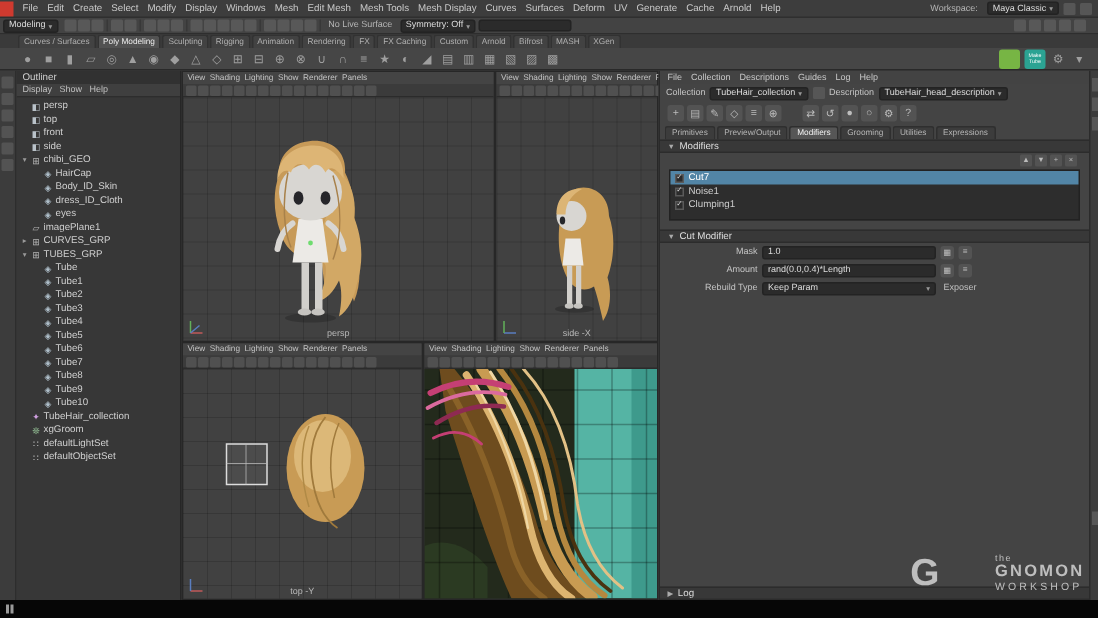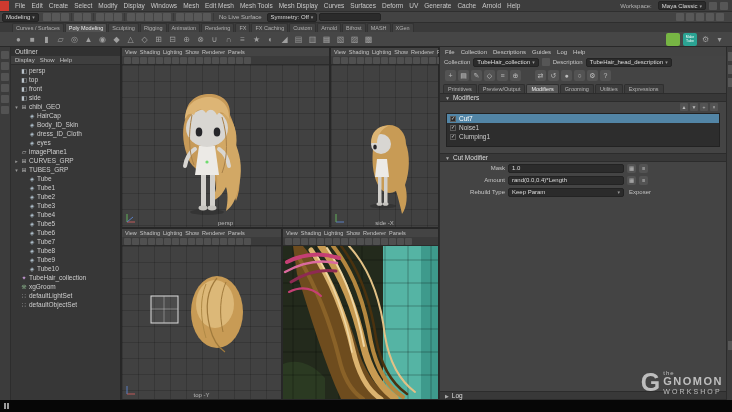--- a/index.html
+++ b/index.html
@@ -112,21 +112,21 @@
   .xg-fill{flex:1;}
   
   .rightbar{position:absolute;right:0;top:47px;width:6px;height:353px;background:#3c3c3c;
             border-left:1px solid #2b2b2b;display:flex;flex-direction:column;align-items:center;
             gap:4px;padding-top:5px;}
   .rb-ico{width:4px;height:9px;background:#575757;flex:none;}
   .rb-ico.low{margin-top:250px;}
   .watermark{position:absolute;right:9px;bottom:17px;display:flex;align-items:center;gap:3px;
              opacity:.85;color:#d4d4d4;z-index:9;}
   .wm-g{font-size:25px;font-weight:bold;line-height:.85;}
-  .wm-col{display:flex;flex-direction:column;line-height:1.05;}
+  .wm-col{display:flex;flex-direction:column;line-height:1.05;margin-left:34px;}
   .wm-the{font-size:6px;letter-spacing:1px;}
   .wm-gnomon{font-size:11px;font-weight:bold;letter-spacing:1.5px;}
   .wm-workshop{font-size:7px;letter-spacing:2.1px;}
   .bottombar{position:absolute;left:0;top:400px;width:732px;height:12px;background:#060606;z-index:10;
              display:flex;align-items:center;}
   .vid-ico{width:5px;height:6px;margin-left:4px;border-left:2px solid #9a9a9a;border-right:2px solid #9a9a9a;}
 </style>
 </head>
 <body>
 

